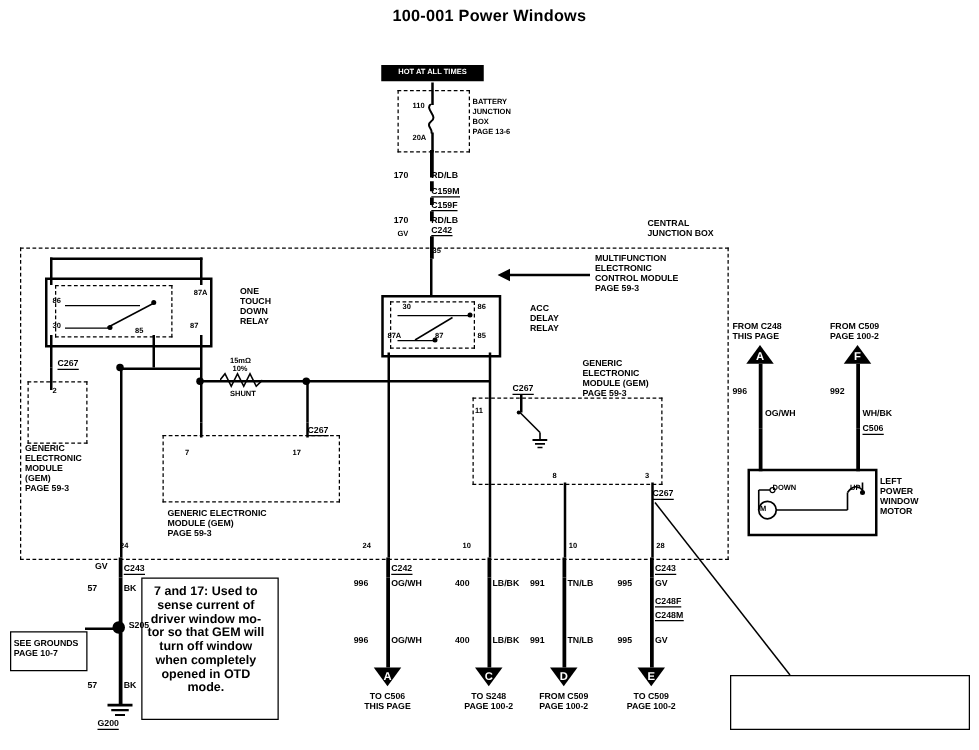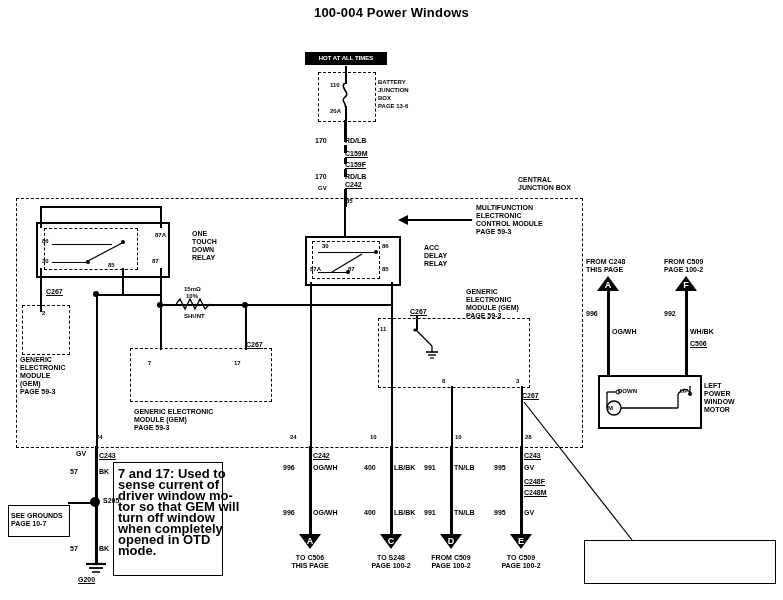--- a/index.html
+++ b/index.html
@@ -2,21 +2,21 @@
 <html><head>
 <meta charset="utf-8">
 <style>
   html,body{margin:0;padding:0;background:#ffffff;}
   body{width:783px;height:600px;position:relative;font-family:"Liberation Sans",sans-serif;color:#000;overflow:hidden;}
   #sheet{position:absolute;left:0;top:0;width:783px;height:600px;}
   .abs{position:absolute;}
   .title{font-weight:bold;font-size:13px;letter-spacing:.2px;}
   .t6{font-size:6px;}
   .t7{font-size:7px;}
-  .t75{font-size:13px;}
+  .t75{font-size:10px;text-align:center;}
   .b{font-weight:bold;}
   .lbl{line-height:8px;white-space:pre;}
   .line{background:#000;position:absolute;}
   .hl{height:1px;}
   .hl2{height:2px;}
   .vl2{width:2px;}
   .vl3{width:3px;}
   .box{position:absolute;border:1px solid #000;}
   .boxd{position:absolute;border:1px dashed #000;}
   .box2{position:absolute;border:2px solid #000;}
@@ -27,21 +27,21 @@
   .tridown{border-top:15px solid #000;}
   .triup{border-bottom:15px solid #000;}
   .triletter{position:absolute;color:#fff;font-weight:bold;font-size:9px;text-align:center;width:22px;}
   .ctr{text-align:center;}
 </style>
 </head>
 <body>
 
 <div id="sheet">
 
-  <div class="abs title" style="left:0;top:5px;width:783px;text-align:center;">100-004 Power Windows</div>
+  <div class="abs title" style="left:0;top:5px;width:783px;text-align:center;">100-001 Power Windows</div>
 
   <div class="blkbox t6" style="left:305px;top:52px;width:82px;height:13px;line-height:13px;">HOT AT ALL TIMES</div>
 
   <div class="boxd" style="left:318px;top:72px;width:56px;height:48px;"></div>
   <div class="abs t6 b" style="left:330px;top:82px;">110</div>
   <div class="abs t6 b" style="left:330px;top:108px;">20A</div>
 
   <div class="line vl2" style="left:345px;top:66px;height:18px;"></div>
   <svg class="abs" style="left:337px;top:83px;" width="18" height="24">
     <path d="M8 0 C 2 4, 14 10, 8 14 C 3 18, 10 20, 8 24" stroke="#000" stroke-width="1.6" fill="none"></path>

